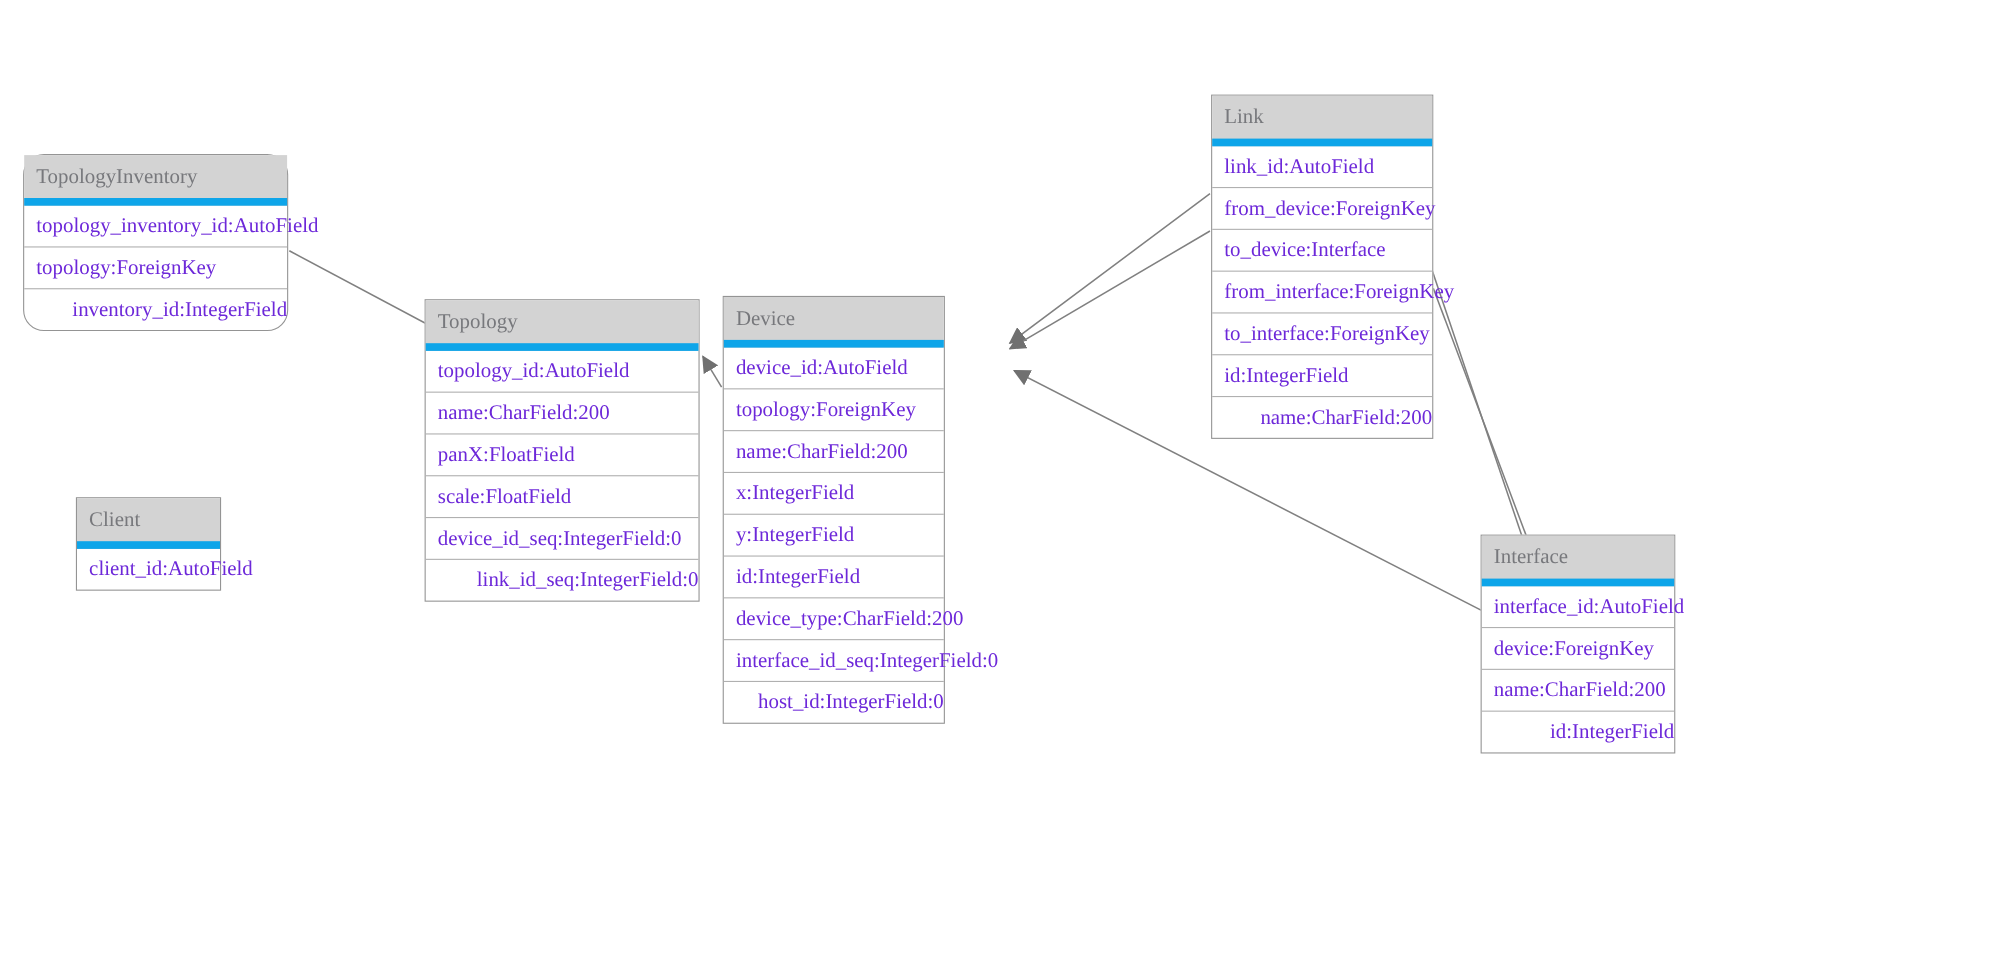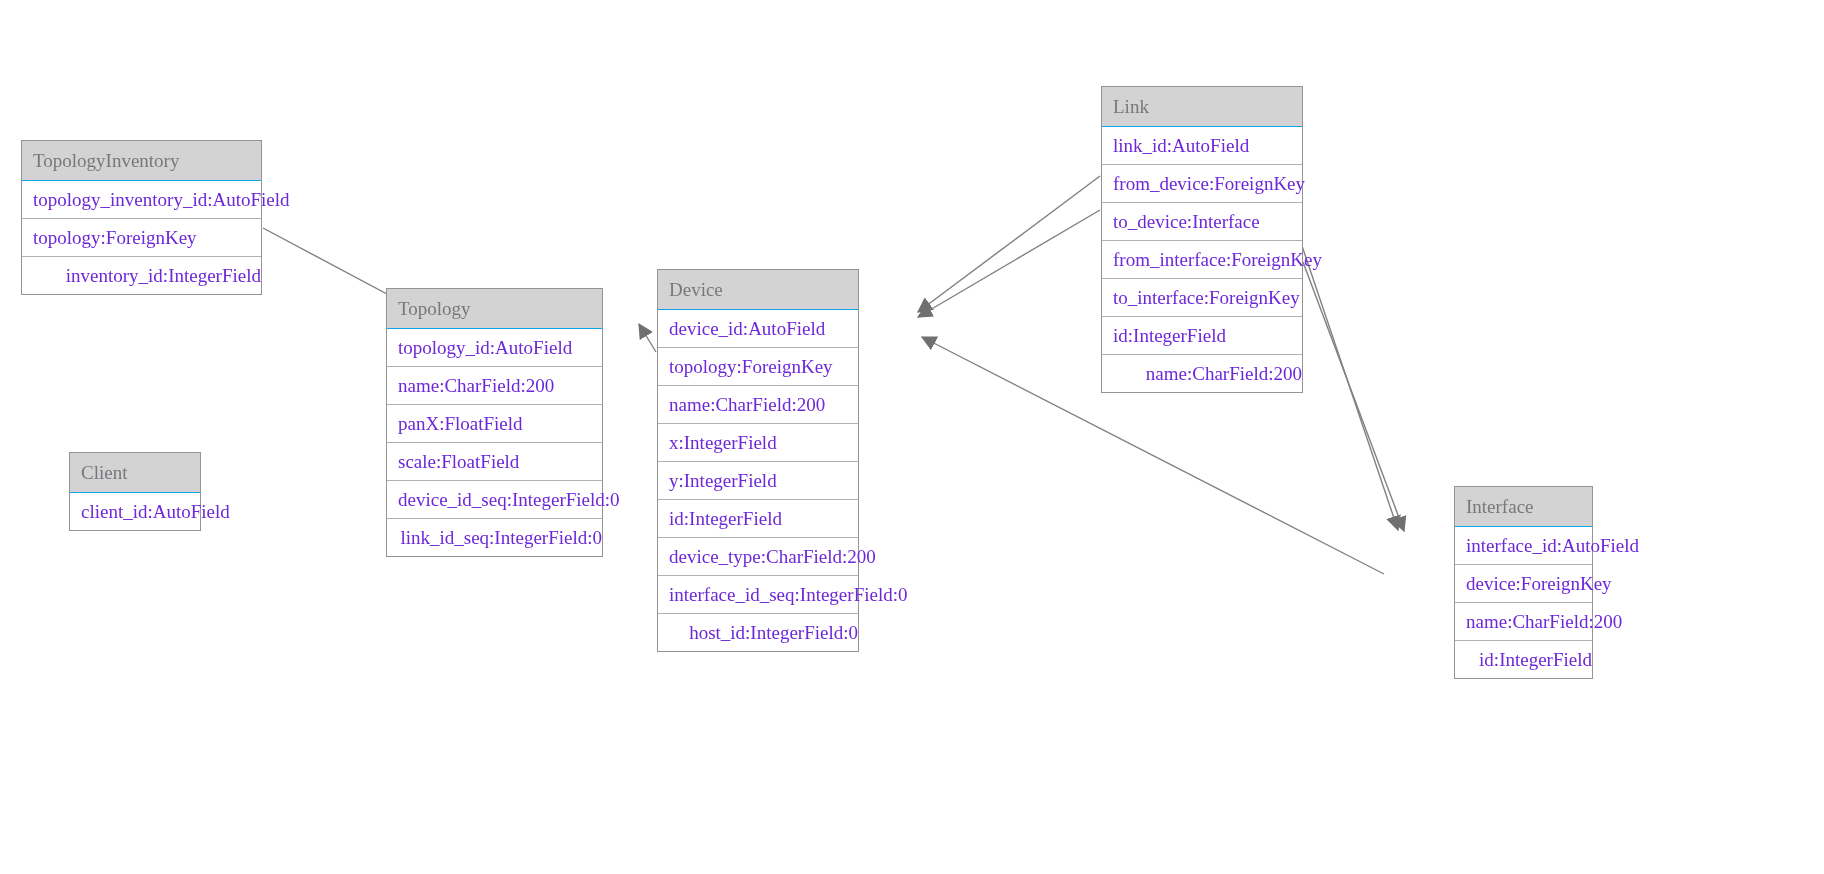--- a/index.html
+++ b/index.html
@@ -33,21 +33,21 @@
   .entity {
     position: absolute;
     box-sizing: border-box;
     border: 1px solid #949494;
     background: #ffffff;
   }
 
   .entity-header {
     box-sizing: border-box;
     background: #d3d3d3;
-    border-bottom: 1px solid #0ea5e9;
+    border-bottom: 7px solid #0ea5e9;
     color: #77787c;
     font-size: 19px;
     line-height: 1;
     padding: 10px 0 10px 11px;
     white-space: nowrap;
   }
 
   .entity-field {
     box-sizing: border-box;
     border-bottom: 1px solid #b0b0b0;
@@ -56,26 +56,26 @@
     line-height: 1;
     padding: 9px 0 9px 11px;
     white-space: nowrap;
   }
   .entity-field:last-child {
     border-bottom: none;
     text-align: right;
   }
 
   
-  #entity-topologyinventory { left: 21px;   top: 140px; width: 241px; }
-  #entity-topology          { left: 386px;  top: 272px; width: 217px; margin-top: 16px; }
+  #entity-topologyinventory { left: 21px;   top: 140px; width: 241px; border-radius: 19px; }
+  #entity-topology          { left: 386px;  top: 272px; width: 250px; }
   #entity-client            { left: 69px;   top: 452px; width: 132px; }
   #entity-device            { left: 657px;  top: 269px; width: 202px; }
   #entity-link              { left: 1101px; top: 86px;  width: 202px; }
-  #entity-interface         { left: 1454px; top: 486px; width: 139px; }
+  #entity-interface         { left: 1346px; top: 486px; width: 177px; }
 </style>
 </head>
 <body>
 
 <div id="diagram-canvas">
 
   <svg id="edge-layer" viewBox="0 0 1824 874" width="1824" height="874">
     <defs>
       <marker id="arrow" viewBox="0 0 12 12" refX="11" refY="6" markerWidth="11" markerHeight="11" orient="auto-start-reverse">
         <path d="M 0 0 L 12 6 L 0 12 z" fill="#707070"></path>

